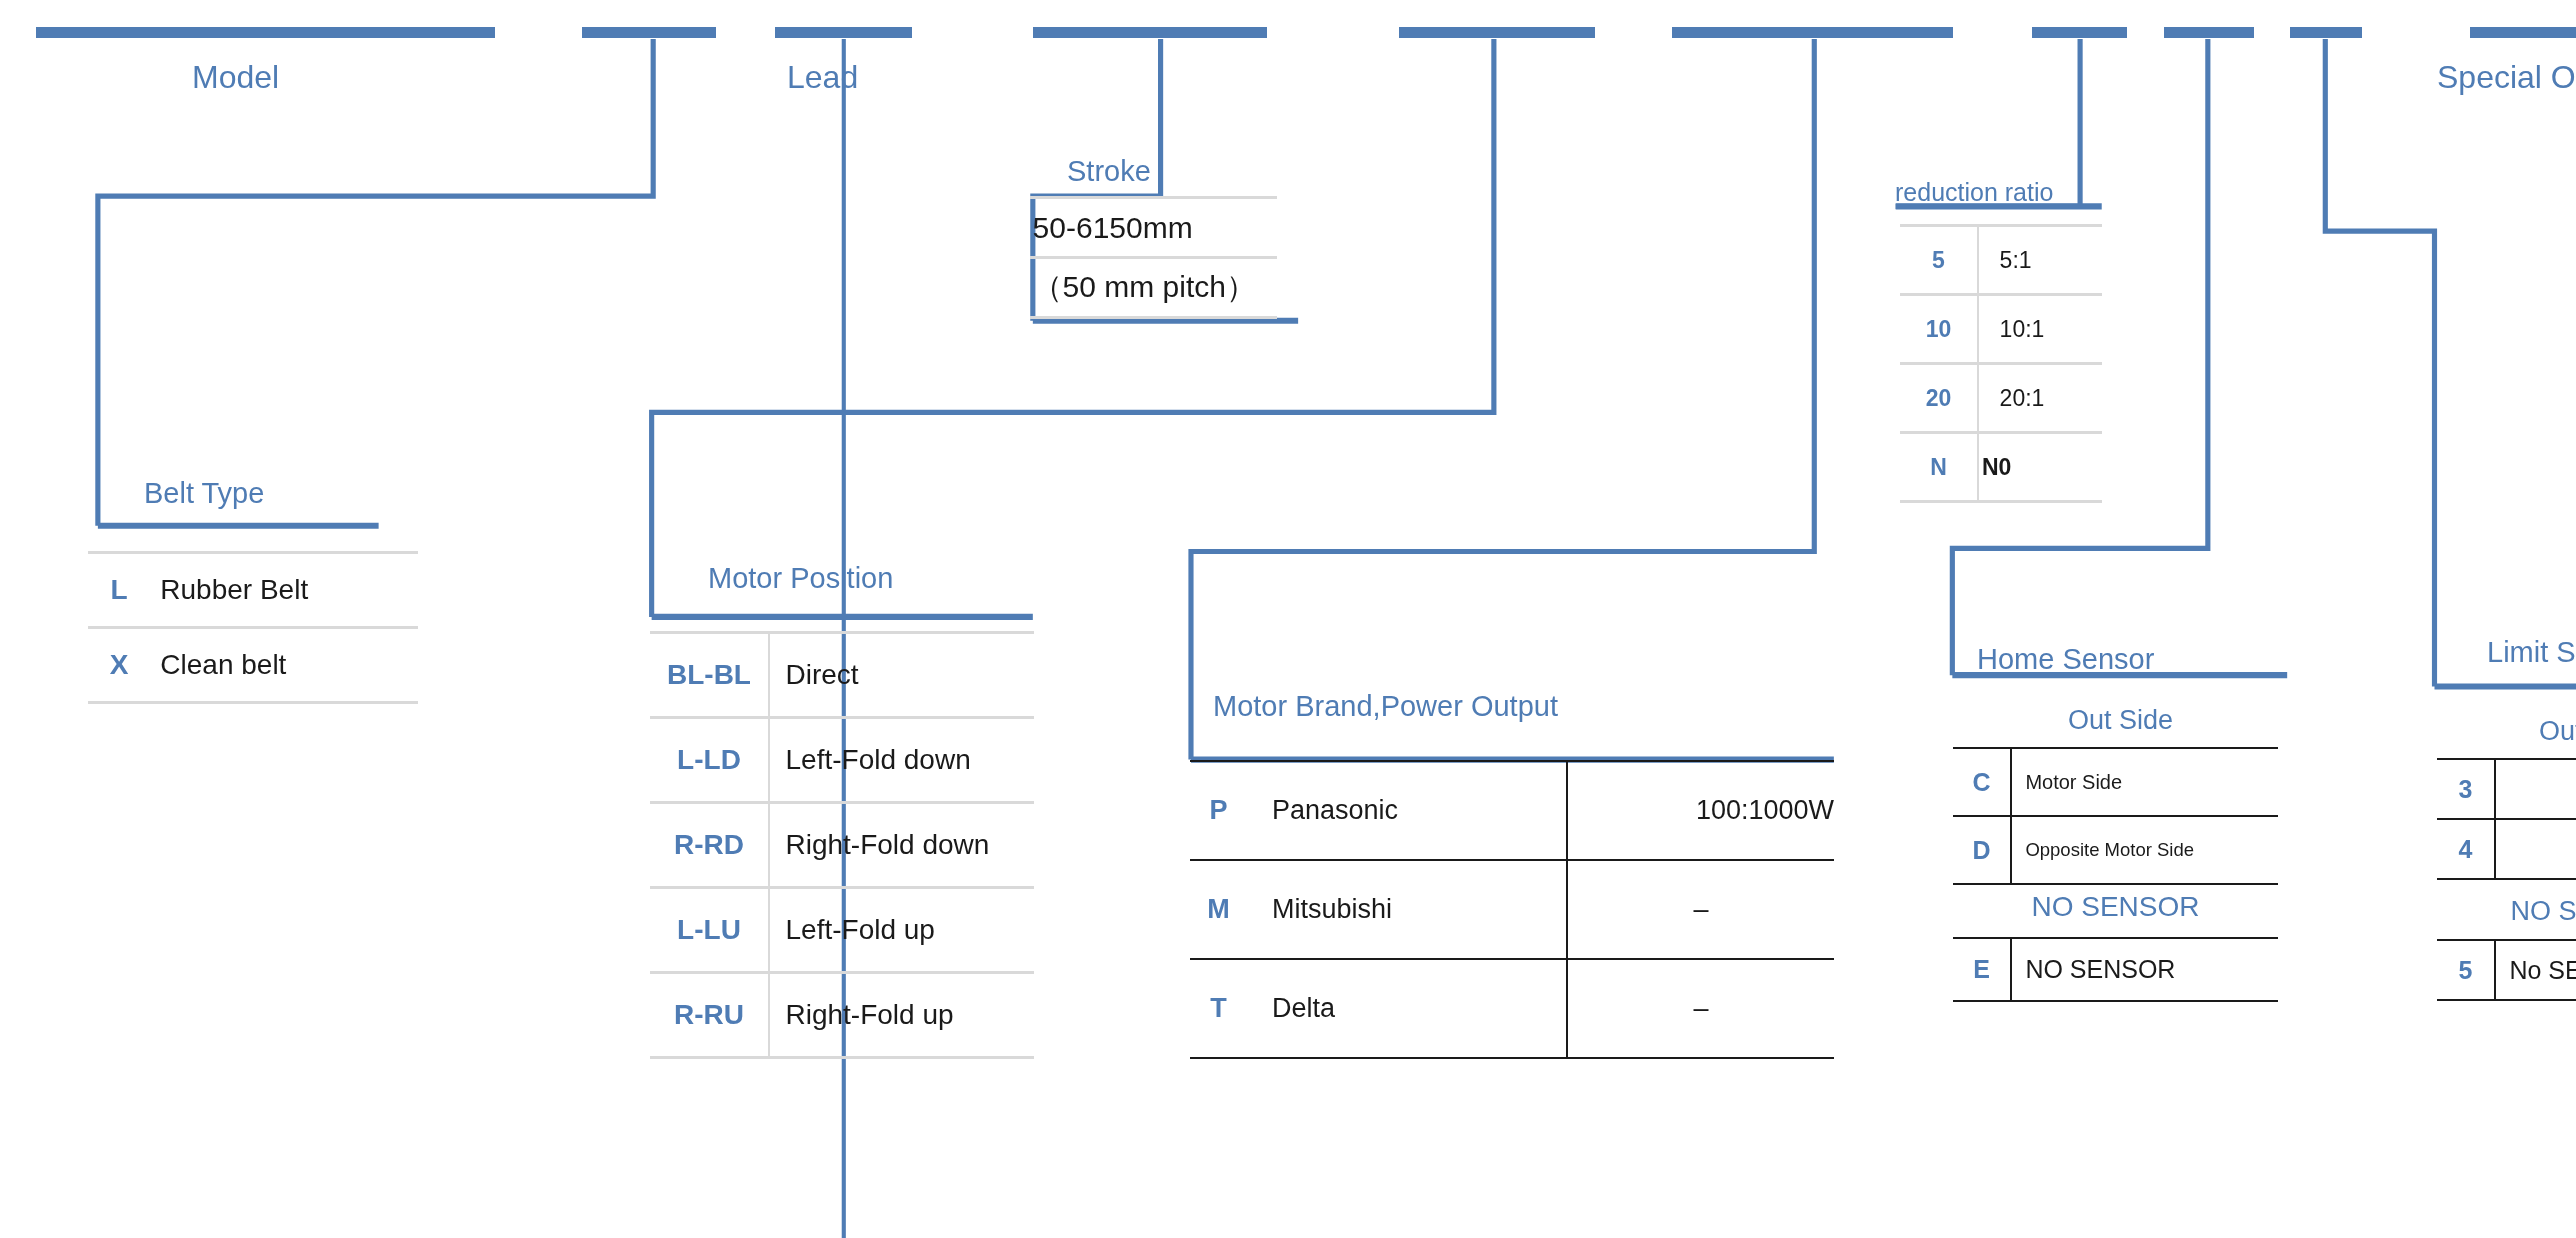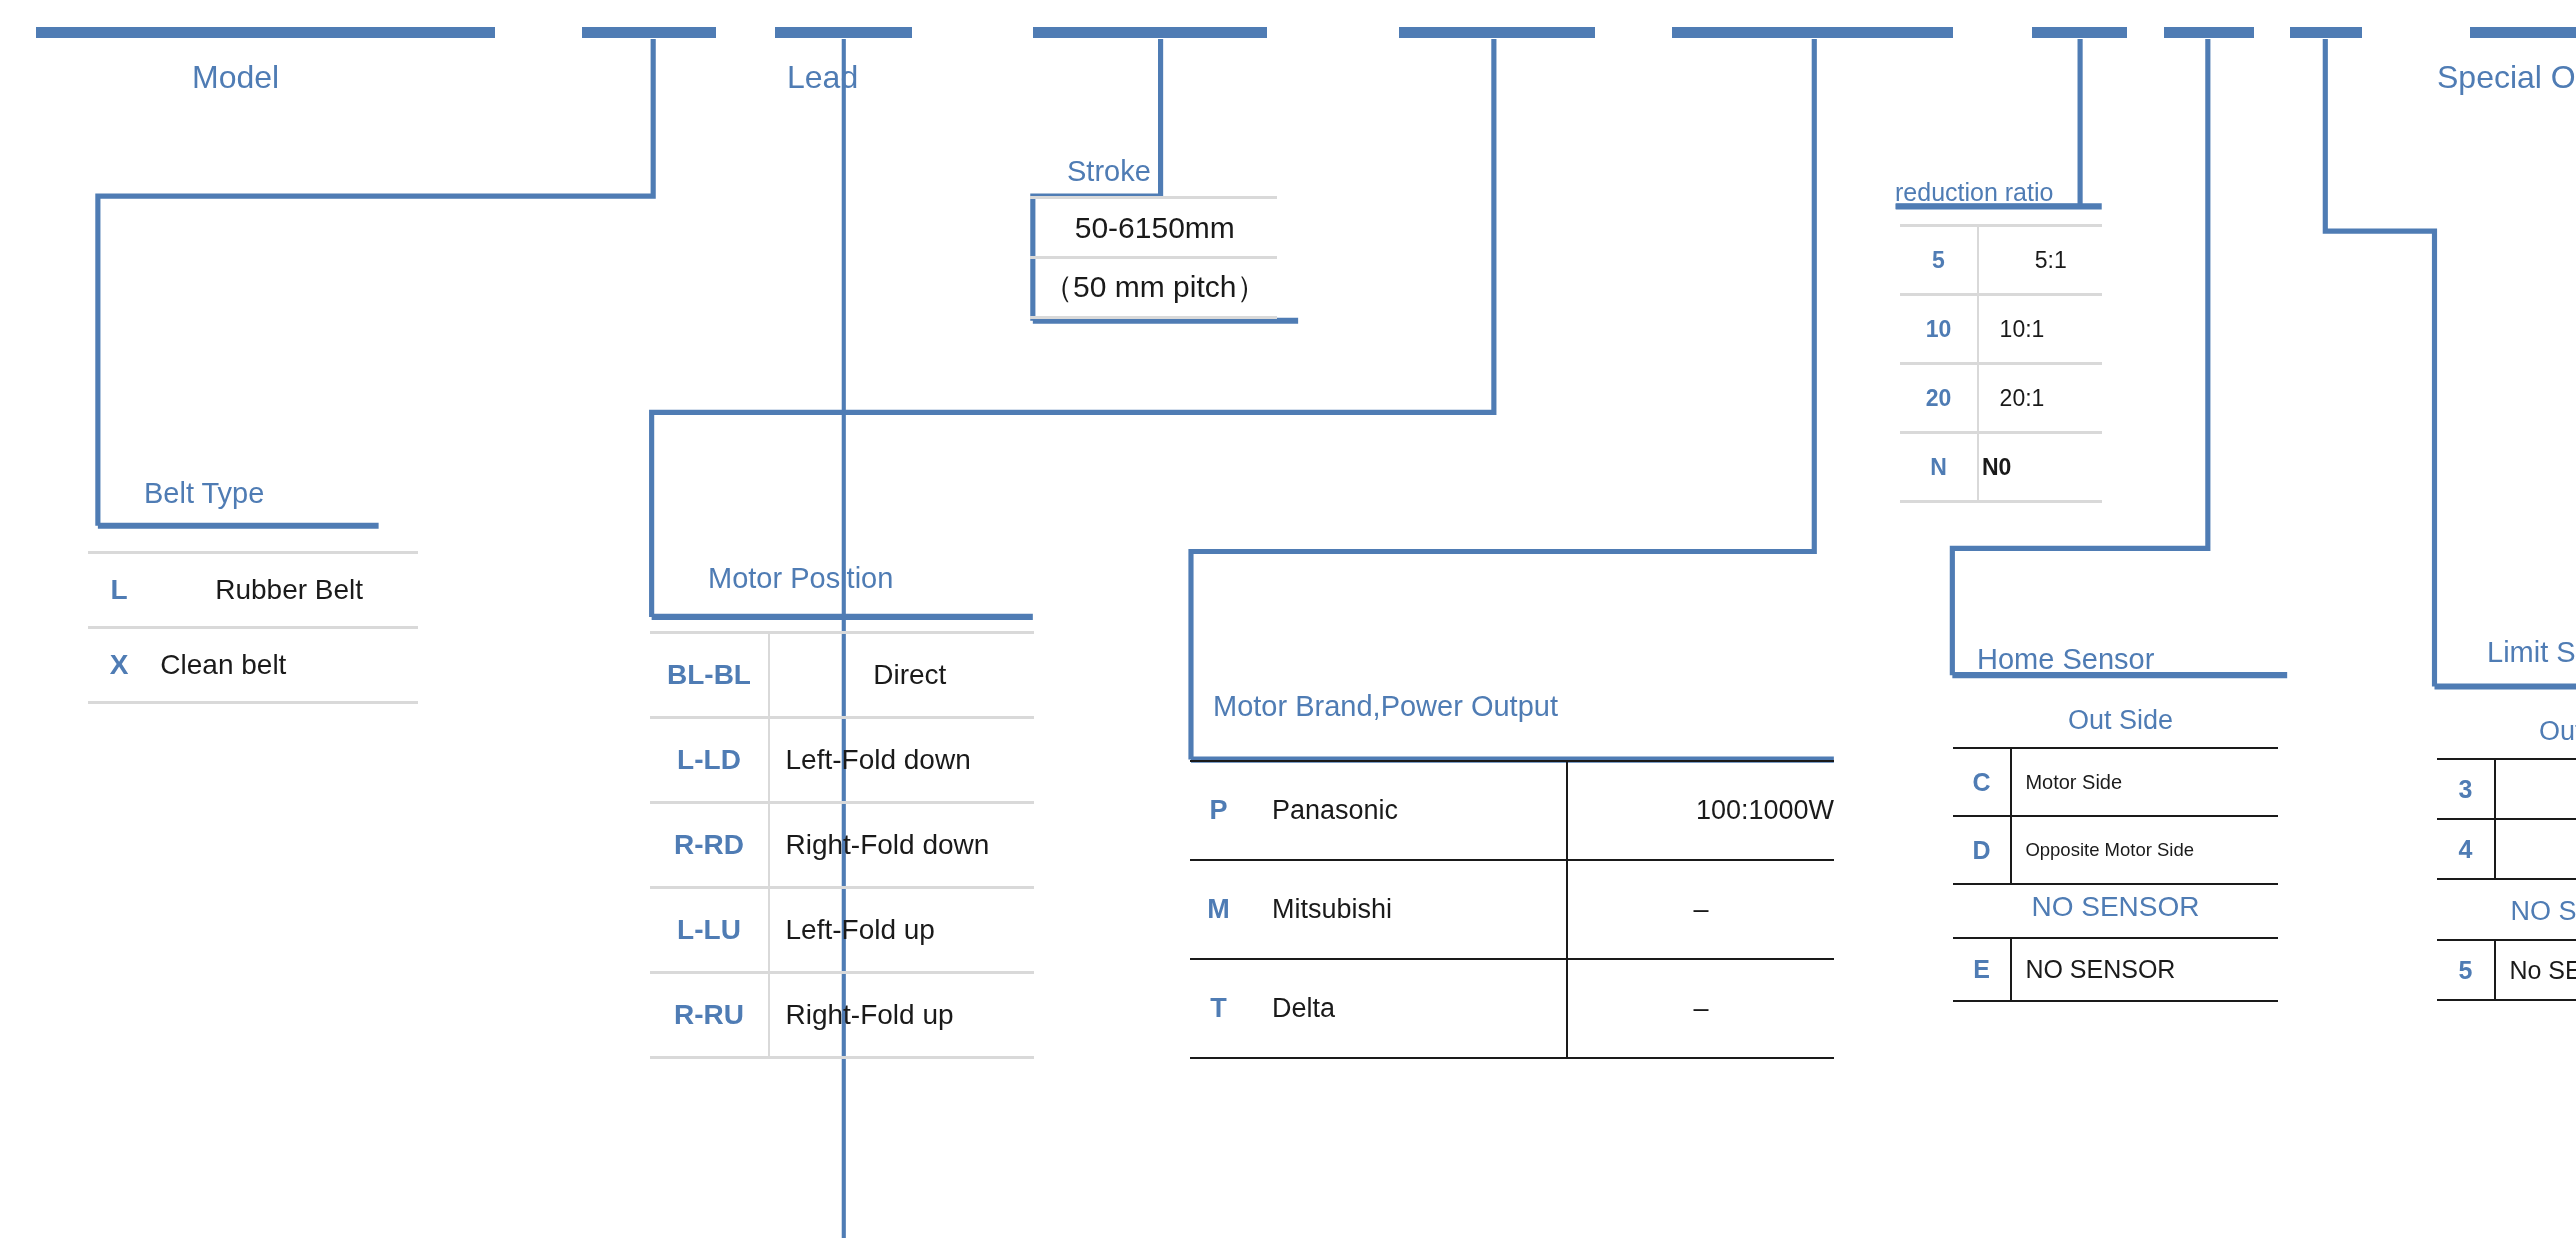--- a/index.html
+++ b/index.html
@@ -40,21 +40,21 @@
   }
   .code{
     color:#4F7CB4;
     font-weight:bold;
     text-align:center;
   }
   .desc{color:#1a1a1a;}
 
   
   .rules tr td{border-bottom:3.6px solid #d9d9d9;}
-  .rules tr:first-child td{border-top:3.6px solid #d9d9d9;text-align:center;}
+  .rules tr:first-child td{border-top:3.6px solid #d9d9d9;}
   .rules .vsep{border-left:2.6px solid #d9d9d9;}
 
   
   .blk tr td{border-bottom:2.6px solid #1a1a1a;}
   .blk tr:first-child td{border-top:2.6px solid #1a1a1a;}
   .blk .vsep{border-left:2.6px solid #1a1a1a;}
 
   .nosensor-head{
     color:#4F7CB4;
     text-align:center;
@@ -136,21 +136,21 @@
 
   <div class="blabel mid" style="left:1067px; top:155px;">Stroke</div>
 
   <div class="opt rules" style="left:1030px; top:196px; width:247px; font-size:30px;">
     <table>
       <tbody>
           <tr>
         <td class="desc" style="height:57px;padding-left:2.6px;">50-6150mm</td>
       </tr>
       <tr>
-        <td class="desc" style="height:57px;padding-left:2.6px;text-align:center;">（50 mm pitch）</td>
+        <td class="desc" style="height:57px;padding-left:2.6px;">（50 mm pitch）</td>
       </tr>
     </tbody>
       </table>
   </div>
 
   <div class="blabel mid" style="left:708px; top:562px;">Motor Position</div>
 
   <div class="opt rules" style="left:650px; top:631px; width:384px; font-size:28px;">
     <table>
       <tbody>

